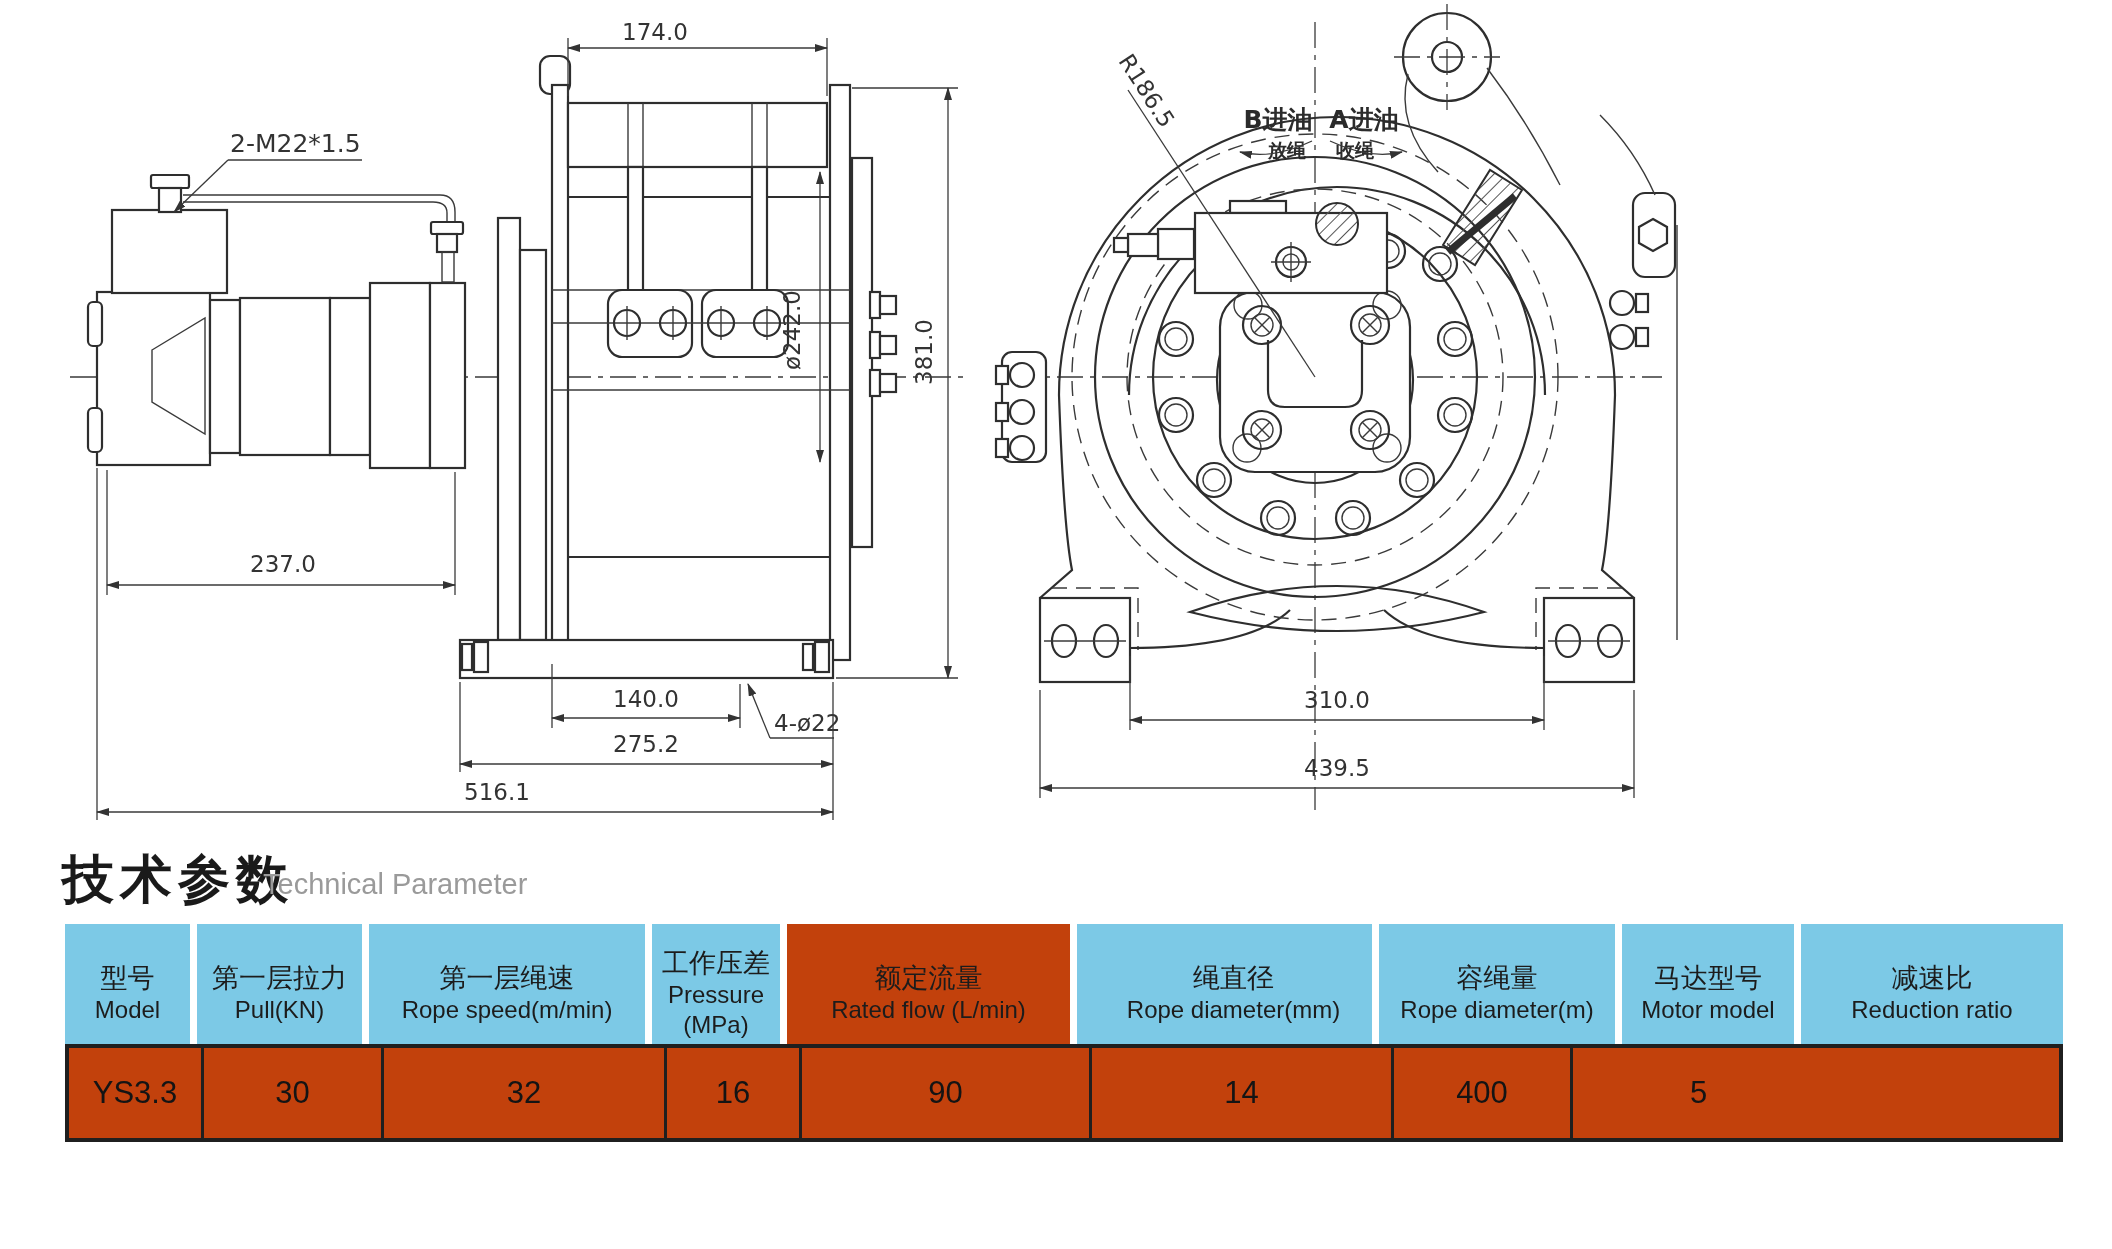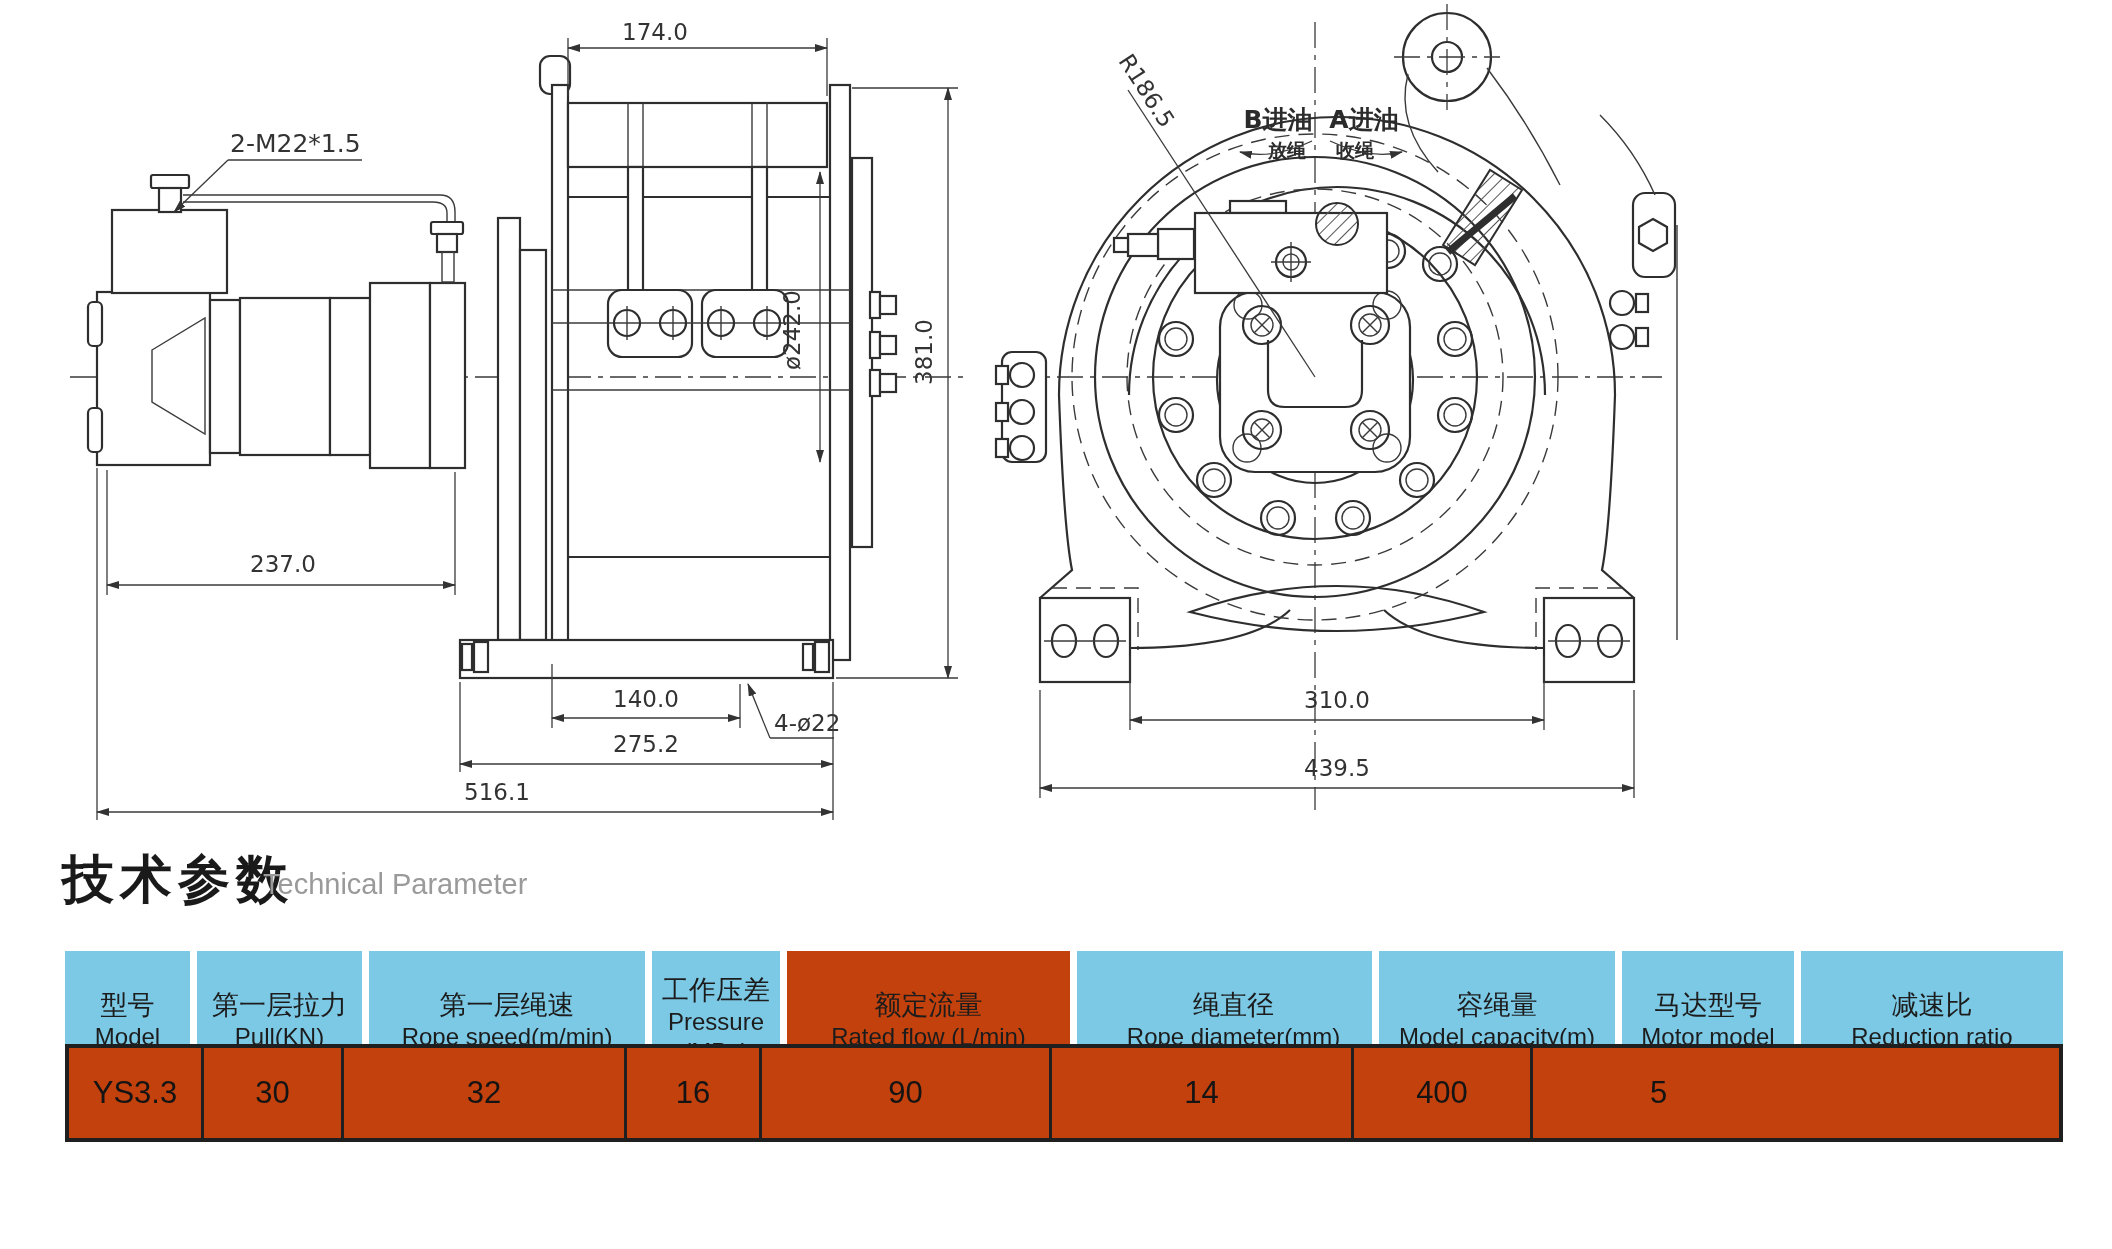--- a/index.html
+++ b/index.html
@@ -15,34 +15,34 @@
   .dsh{fill:none;stroke:#3a3a3a;stroke-width:1.4;stroke-dasharray:15 9;}
   .dim{font-family:"DejaVu Sans", sans-serif;font-size:23px;fill:#333;}
   .lbl{font-family:"DejaVu Sans", sans-serif;font-size:25px;fill:#333;}
   .cjk{font-family:"DejaVu Sans", sans-serif;font-size:25px;fill:#2b2b2b;font-weight:bold;}
   .cjks{font-family:"DejaVu Sans", sans-serif;font-size:19px;fill:#2b2b2b;font-weight:bold;}
   
   #title-zh{position:absolute;left:62px;top:845px;font-size:52px;font-weight:bold;color:#1a1a1a;
             letter-spacing:6px;}
   #title-en{position:absolute;left:263px;top:868px;font-size:29px;color:#9a9a9a;}
   
-  #thead{position:absolute;left:65px;top:951px;width:1998px;height:110px;display:flex;}
+  #thead{position:absolute;left:65px;top:924px;width:1998px;height:110px;display:flex;}
   .th{height:138px;display:flex;flex-direction:column;justify-content:center;align-items:center;
       text-align:center;margin-right:7px;flex-shrink:0;box-sizing:border-box;padding:0 4px;}
   .th:last-child{margin-right:0;}
   .th .zh{font-size:27px;color:#1c1c1c;line-height:34px;}
   .th .en{font-size:24px;color:#1c1c1c;line-height:30px;}
   #trow{position:absolute;left:65px;top:1044px;width:1998px;height:98px;display:flex;
         border:4px solid #1f1f1f;box-sizing:border-box;overflow:hidden;background:#c2410c;}
   .td{display:flex;justify-content:center;align-items:center;font-size:31px;color:#141414;
       border-left:3px solid #1f1f1f;box-sizing:border-box;flex-shrink:0;}
   .td:first-child{border-left:none;}
   .c0{width:125px}.c1{width:165px}.c2{width:276px}.c3{width:128px}.c4{width:283px}
   .c5{width:295px}.c6{width:236px}.c7{width:172px}.c8{width:262px}
-  .d0{width:132px}.d1{width:140px}.d2{width:283px}.d3{width:135px}.d4{width:290px}
+  .d0{width:132px}.d1{width:180px}.d2{width:283px}.d3{width:135px}.d4{width:290px}
   .d5{width:302px}.d6{width:243px}.d7{width:179px}.d8{width:254px}
 </style>
 </head>
 <body>
 
 <div id="page">
 
   <svg id="drawing" width="2112" height="835" viewBox="0 0 2112 835">
     <defs>
       <marker id="ae" markerWidth="14" markerHeight="8" refX="12" refY="4" orient="auto" markerUnits="userSpaceOnUse">
@@ -332,21 +332,21 @@
     <div class="th c4" style="background: #c2410c;">
       <div class="zh">额定流量</div>
       <div class="en">Rated flow (L/min)</div>
     </div>
     <div class="th c5" style="background: rgb(124, 201, 230); padding-left: 22px;">
       <div class="zh">绳直径</div>
       <div class="en">Rope diameter(mm)</div>
     </div>
     <div class="th c6" style="background: rgb(124, 201, 230);">
       <div class="zh">容绳量</div>
-      <div class="en">Model capacity(m)</div>
+      <div class="en">Rope diameter(m)</div>
     </div>
     <div class="th c7" style="background: rgb(124, 201, 230);">
       <div class="zh">马达型号</div>
       <div class="en">Motor model</div>
     </div>
     <div class="th c8" style="background: rgb(124, 201, 230);">
       <div class="zh">减速比</div>
       <div class="en">Reduction ratio</div>
     </div>
   </div>

